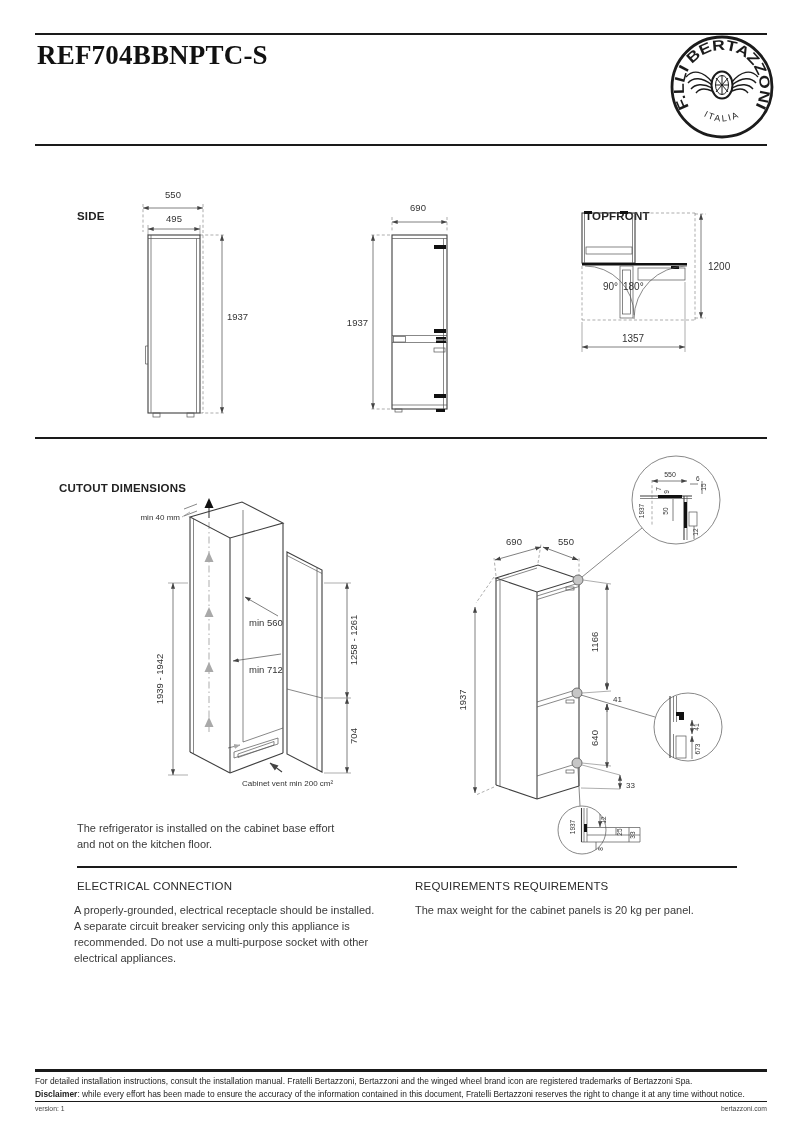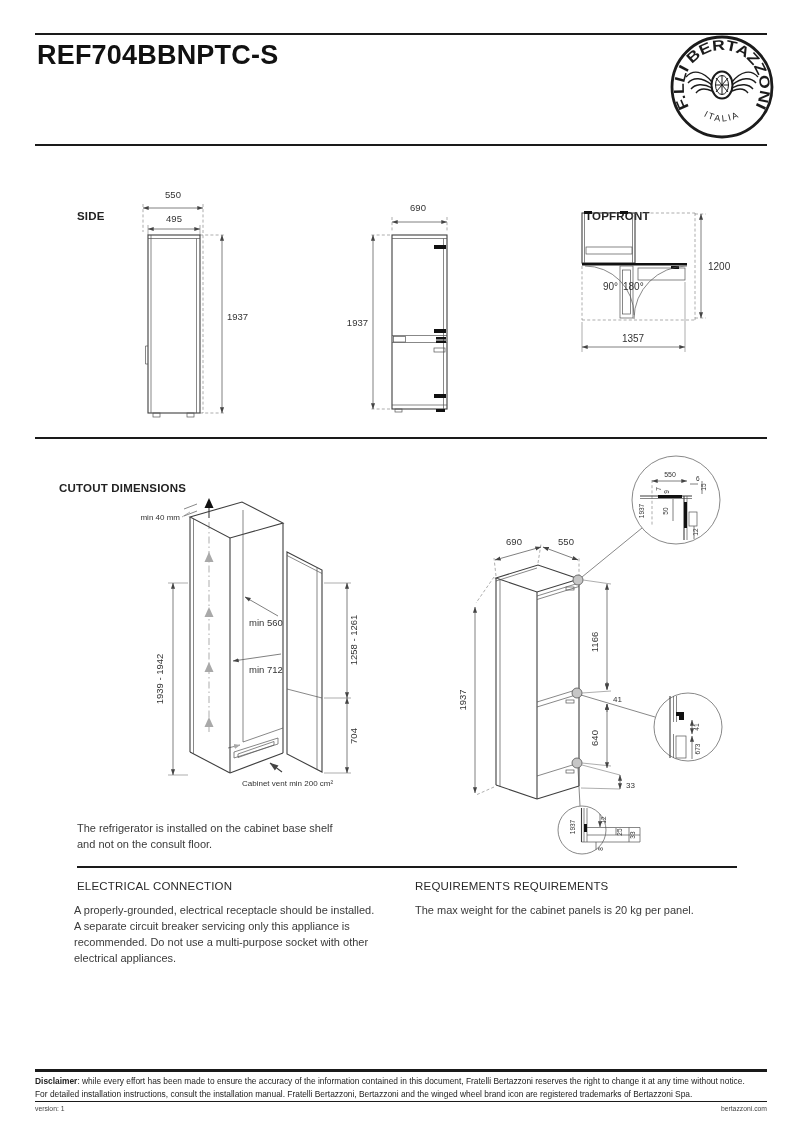--- a/index.html
+++ b/index.html
@@ -1,19 +1,19 @@
 <!DOCTYPE html>
 <html><head>
 <meta charset="utf-8">
 <style>
   html,body{margin:0;padding:0;background:#e8e8e8;}
   .page{position:relative;width:802px;height:1134px;background:#ffffff;overflow:hidden;
         font-family:"Liberation Sans",sans-serif;color:#1c1c1c;}
   .rule{position:absolute;background:#1a1a1a;}
-  .title{position:absolute;left:37px;top:40px;font-size:27px;font-weight:bold;letter-spacing:.2px;color:#111;}
+  .title{position:absolute;left:37px;top:40px;font-size:27px;font-weight:bold;letter-spacing:.2px;color:#111;font-family:Liberation Serif, serif;}
   .seclabel{position:absolute;font-size:11.5px;font-weight:bold;letter-spacing:.2px;color:#222;margin-top:36px;}
   .note{position:absolute;left:77px;top:821px;width:330px;font-size:11px;line-height:15.5px;color:#3a3a3a;}
   .heading2{position:absolute;font-size:11.5px;font-weight:normal;color:#2a2a2a;letter-spacing:.2px;}
   .body2{position:absolute;font-size:11px;line-height:16px;color:#3a3a3a;}
   .disclaimer{position:absolute;left:35px;top:1075px;width:732px;font-size:8.4px;line-height:12.5px;color:#222;}
   .disclaimer b{font-weight:bold;}
   .tiny{position:absolute;font-size:6.8px;color:#444;}
   svg{position:absolute;overflow:visible;}
   svg text{font-family:"Liberation Sans",sans-serif;fill:#333;}
   .t9{font-size:9.5px;} .t10{font-size:10px;} .t8{font-size:8px;} .t7{font-size:7px;} .t65{font-size:6.5px;}
@@ -332,34 +332,34 @@
       <line class="dim" x1="186" y1="378" x2="186" y2="385"></line>
       <text class="t65" transform="rotate(-90 192 382)" x="192" y="382" text-anchor="middle">25</text>
       <line class="dim" x1="199" y1="377.5" x2="199" y2="392"></line>
       <text class="t65" transform="rotate(-90 205 385)" x="205" y="385" text-anchor="middle">33</text>
       <line class="dim" x1="166" y1="392" x2="166" y2="400"></line>
       <text class="t65" transform="rotate(-90 173 399)" x="173" y="399" text-anchor="middle">8</text>
     </g>
   </svg>
 
   <div class="note">
-    <span>The refrigerator is installed on the cabinet base shelf</span><br>
-    <span>and not on the consult floor.</span>
+    <span>The refrigerator is installed on the cabinet base effort</span><br>
+    <span>and not on the kitchen floor.</span>
   </div>
 
   <div class="rule" style="left:77px;top:866px;width:660px;height:1.5px"></div>
 
   <div class="heading2" style="left:77px;top:880px">ELECTRICAL CONNECTION</div>
   <div class="body2" style="left:74px;top:902px;width:307px">A properly-grounded, electrical receptacle should be installed. A separate circuit breaker servicing only this appliance is recommended. Do not use a multi-purpose socket with other electrical appliances.</div>
 
   <div class="heading2" style="left:415px;top:880px">REQUIREMENTS REQUIREMENTS</div>
   <div class="body2" style="left:415px;top:902px;width:330px">The max weight for the cabinet panels is 20 kg per panel.</div>
 
   <div class="rule" style="left:35px;top:1069px;width:732px;height:3px"></div>
   <div class="disclaimer">
+    <div>For detailed installation instructions, consult the installation manual. Fratelli Bertazzoni, Bertazzoni and the winged wheel brand icon are registered trademarks of Bertazzoni Spa.</div>
     <div><b>Disclaimer</b><span>: while every effort has been made to ensure the accuracy of the information contained in this document, Fratelli Bertazzoni reserves the right to change it at any time without notice.</span></div>
-    <div>For detailed installation instructions, consult the installation manual. Fratelli Bertazzoni, Bertazzoni and the winged wheel brand icon are registered trademarks of Bertazzoni Spa.</div>
   </div>
   <div class="rule" style="left:35px;top:1101px;width:732px;height:1px"></div>
   <div class="tiny" style="left:35px;top:1105px">version: 1</div>
   <div class="tiny" style="right:35px;top:1105px;position:absolute">bertazzoni.com</div>
 
 </div>
 
 </body></html>

